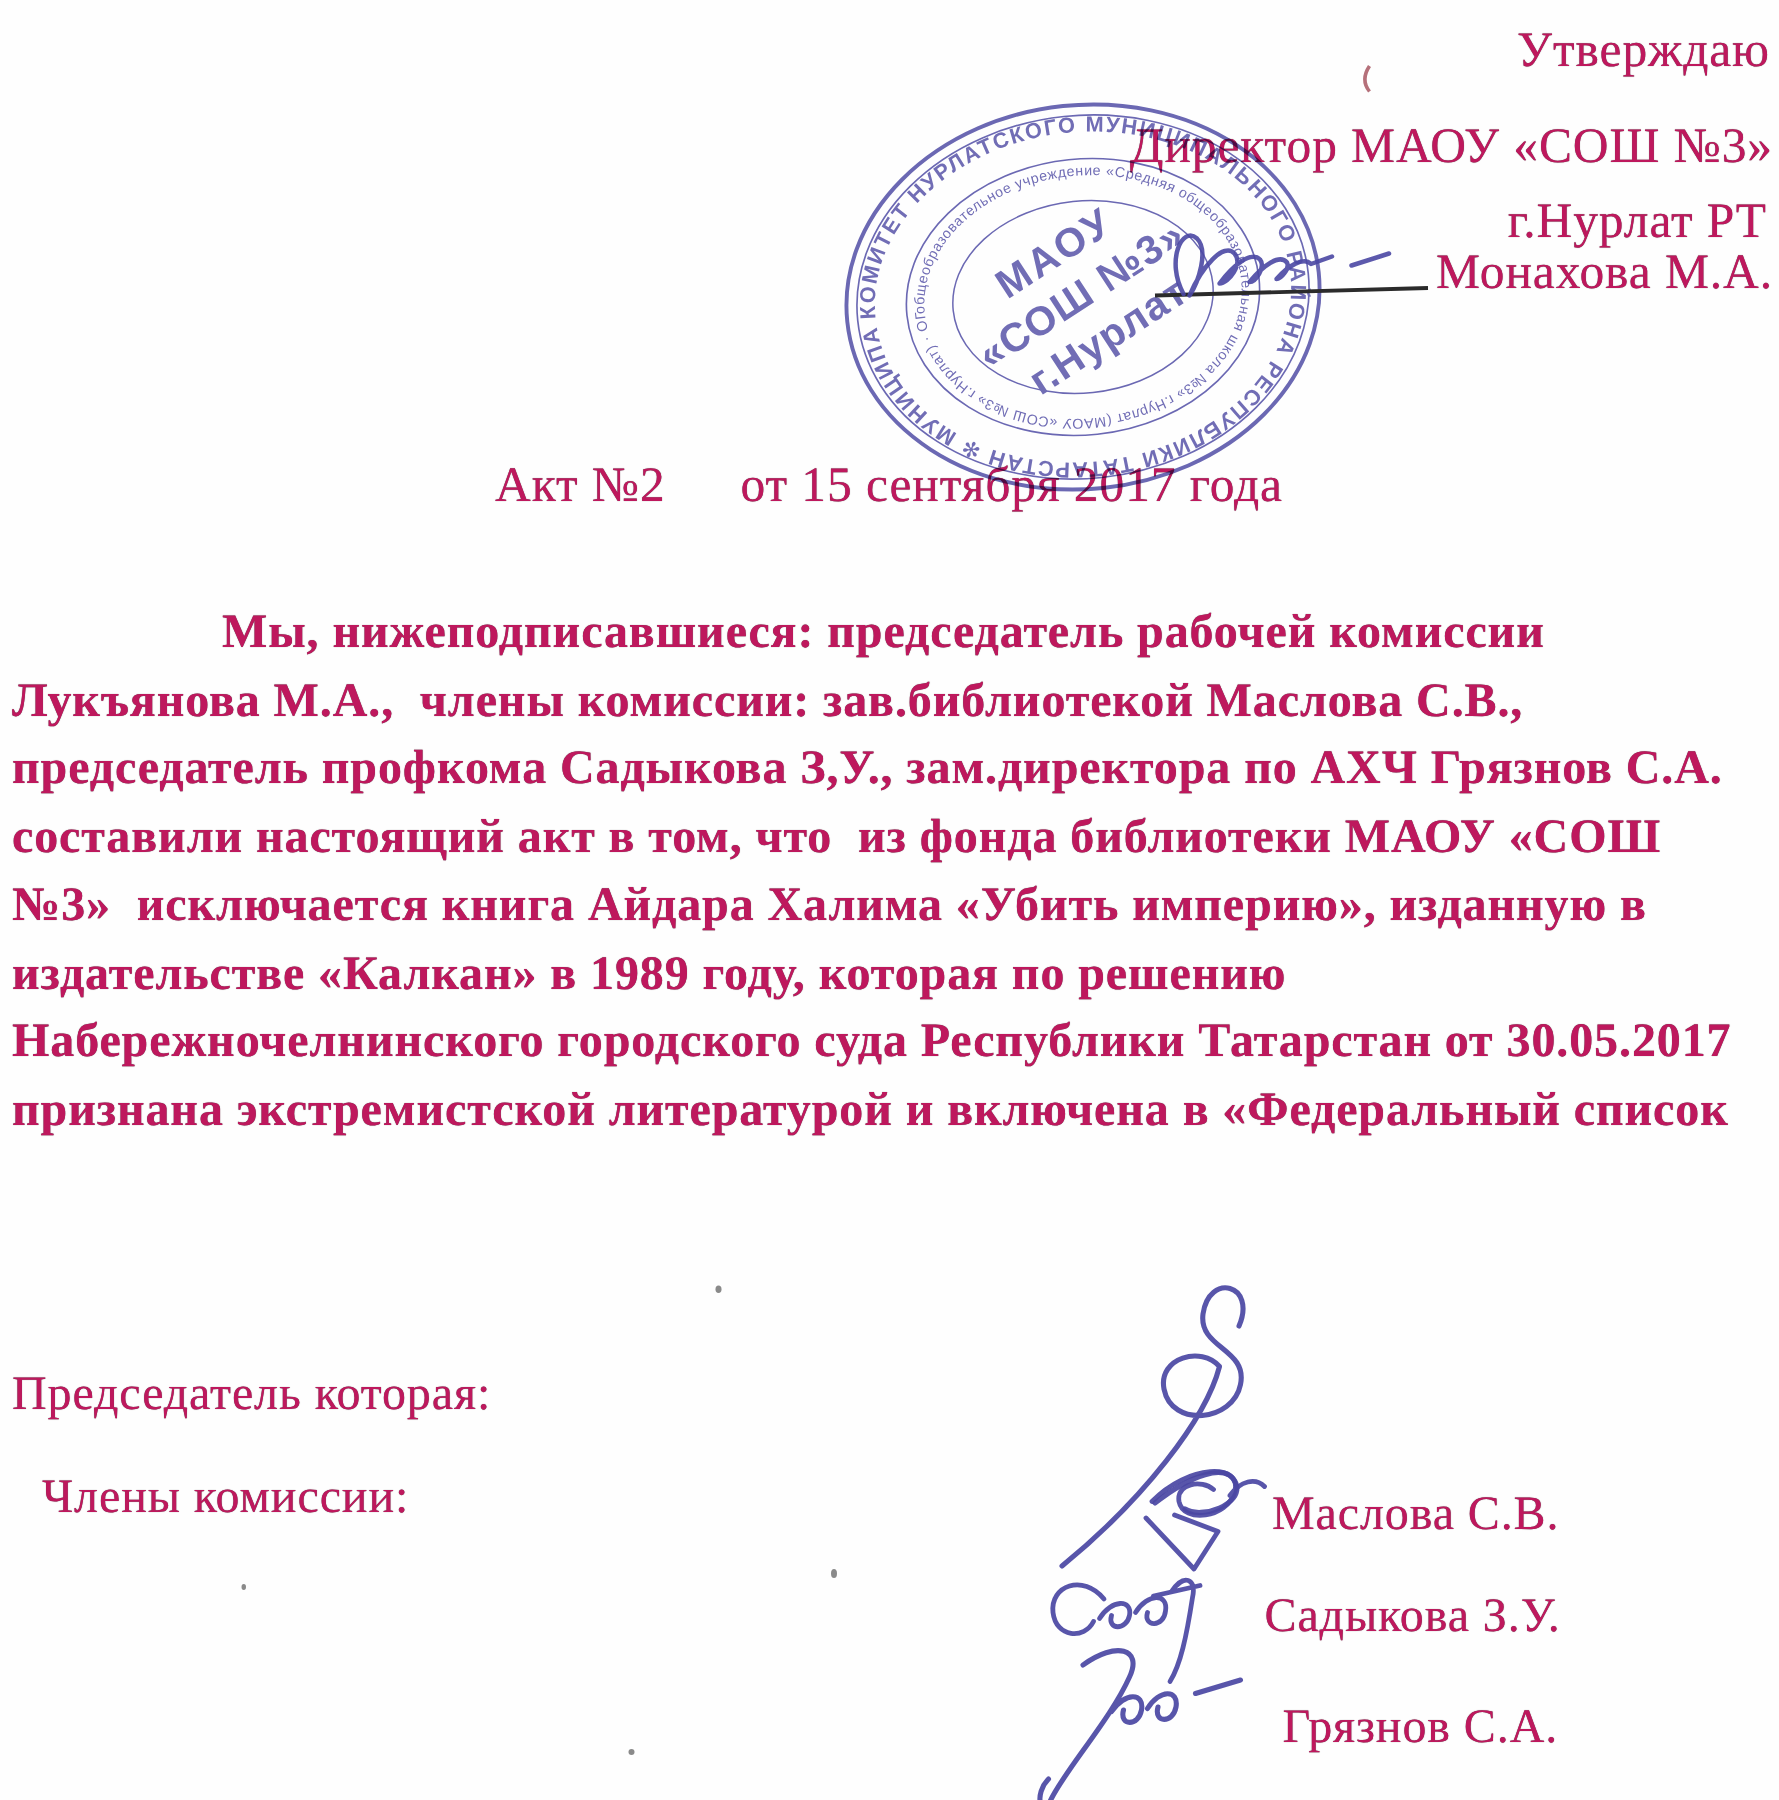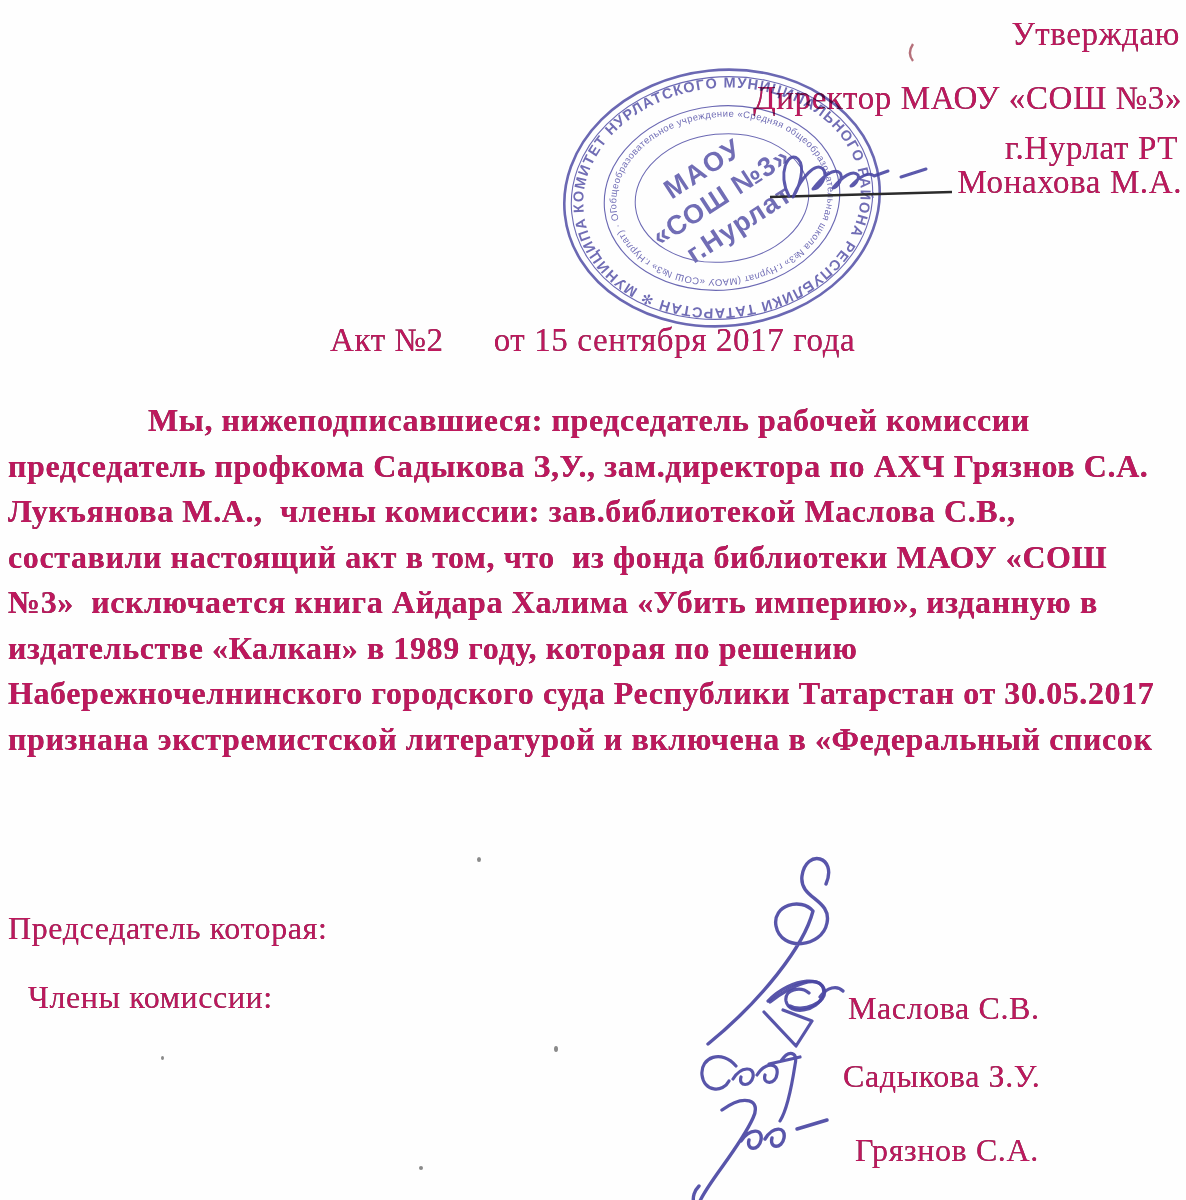--- a/index.html
+++ b/index.html
@@ -6,21 +6,21 @@
   .page{
     position:relative;
     width:1186px;height:1200px;
     background:#fefefe;
     overflow:hidden;
     font-family:"Liberation Serif","DejaVu Serif",serif;
     color:#be185d;
   }
   .txt{position:absolute;white-space:pre;letter-spacing:.6px;text-shadow:0 0 .5px #4a4a4a;}
   .approval{font-size:33px;text-align:right;}
-  .title-row{position:absolute;left:330px;top:306px;display:flex;gap:50px;font-size:33px;margin-top:16px;}
+  .title-row{position:absolute;left:330px;top:306px;display:flex;gap:50px;font-size:33px;}
   .body-block{position:absolute;left:8px;top:398px;font-size:32px;line-height:45.5px;letter-spacing:.6px;}
   .body-block .line{white-space:pre;text-shadow:0 0 .5px #4a4a4a;font-weight:bold;}
   .body-block .line.indent{padding-left:140px;}
   .sig-label{font-size:32px;}
   .sig-name{font-size:32px;}
   .overlay{position:absolute;left:0;top:0;pointer-events:none;}
   .stamp-svg{position:absolute;left:556px;top:62px;opacity:.82;mix-blend-mode:multiply;}
   .stamp-svg text{font-family:"Liberation Sans","DejaVu Sans",sans-serif;fill:#514da6;}
   .ink{stroke:#4a47a3;fill:none;stroke-linecap:round;stroke-linejoin:round;}
   .speck{position:absolute;border-radius:50%;background:#8a8a8a;}
@@ -35,22 +35,22 @@
   <div class="txt approval" style="right:8px;top:130px;">г.Нурлат РТ</div>
   <div class="txt approval" style="right:4px;top:164px;">Монахова М.А.</div>
 
   <div class="title-row">
     <span class="txt" style="position:static;">Акт №2</span>
     <span class="txt" style="position:static;">от 15 сентября 2017 года</span>
   </div>
 
   <div class="body-block">
     <div class="line indent">Мы, нижеподписавшиеся: председатель рабочей комиссии</div>
+    <div class="line">Лукъянова М.А.,  члены комиссии: зав.библиотекой Маслова С.В.,</div>
     <div class="line">председатель профкома Садыкова З,У., зам.директора по АХЧ Грязнов С.А.</div>
-    <div class="line">Лукъянова М.А.,  члены комиссии: зав.библиотекой Маслова С.В.,</div>
     <div class="line">составили настоящий акт в том, что  из фонда библиотеки МАОУ «СОШ</div>
     <div class="line">№3»  исключается книга Айдара Халима «Убить империю», изданную в</div>
     <div class="line">издательстве «Калкан» в 1989 году, которая по решению</div>
     <div class="line">Набережночелнинского городского суда Республики Татарстан от 30.05.2017</div>
     <div class="line">признана экстремистской литературой и включена в «Федеральный список</div>
   </div>
 
   <div class="txt sig-label" style="left:8px;top:910px;">Председатель которая:</div>
   <div class="txt sig-label" style="left:28px;top:979px;">Члены комиссии:</div>
   <div class="txt sig-name" style="left:848px;top:990px;">Маслова С.В.</div>

